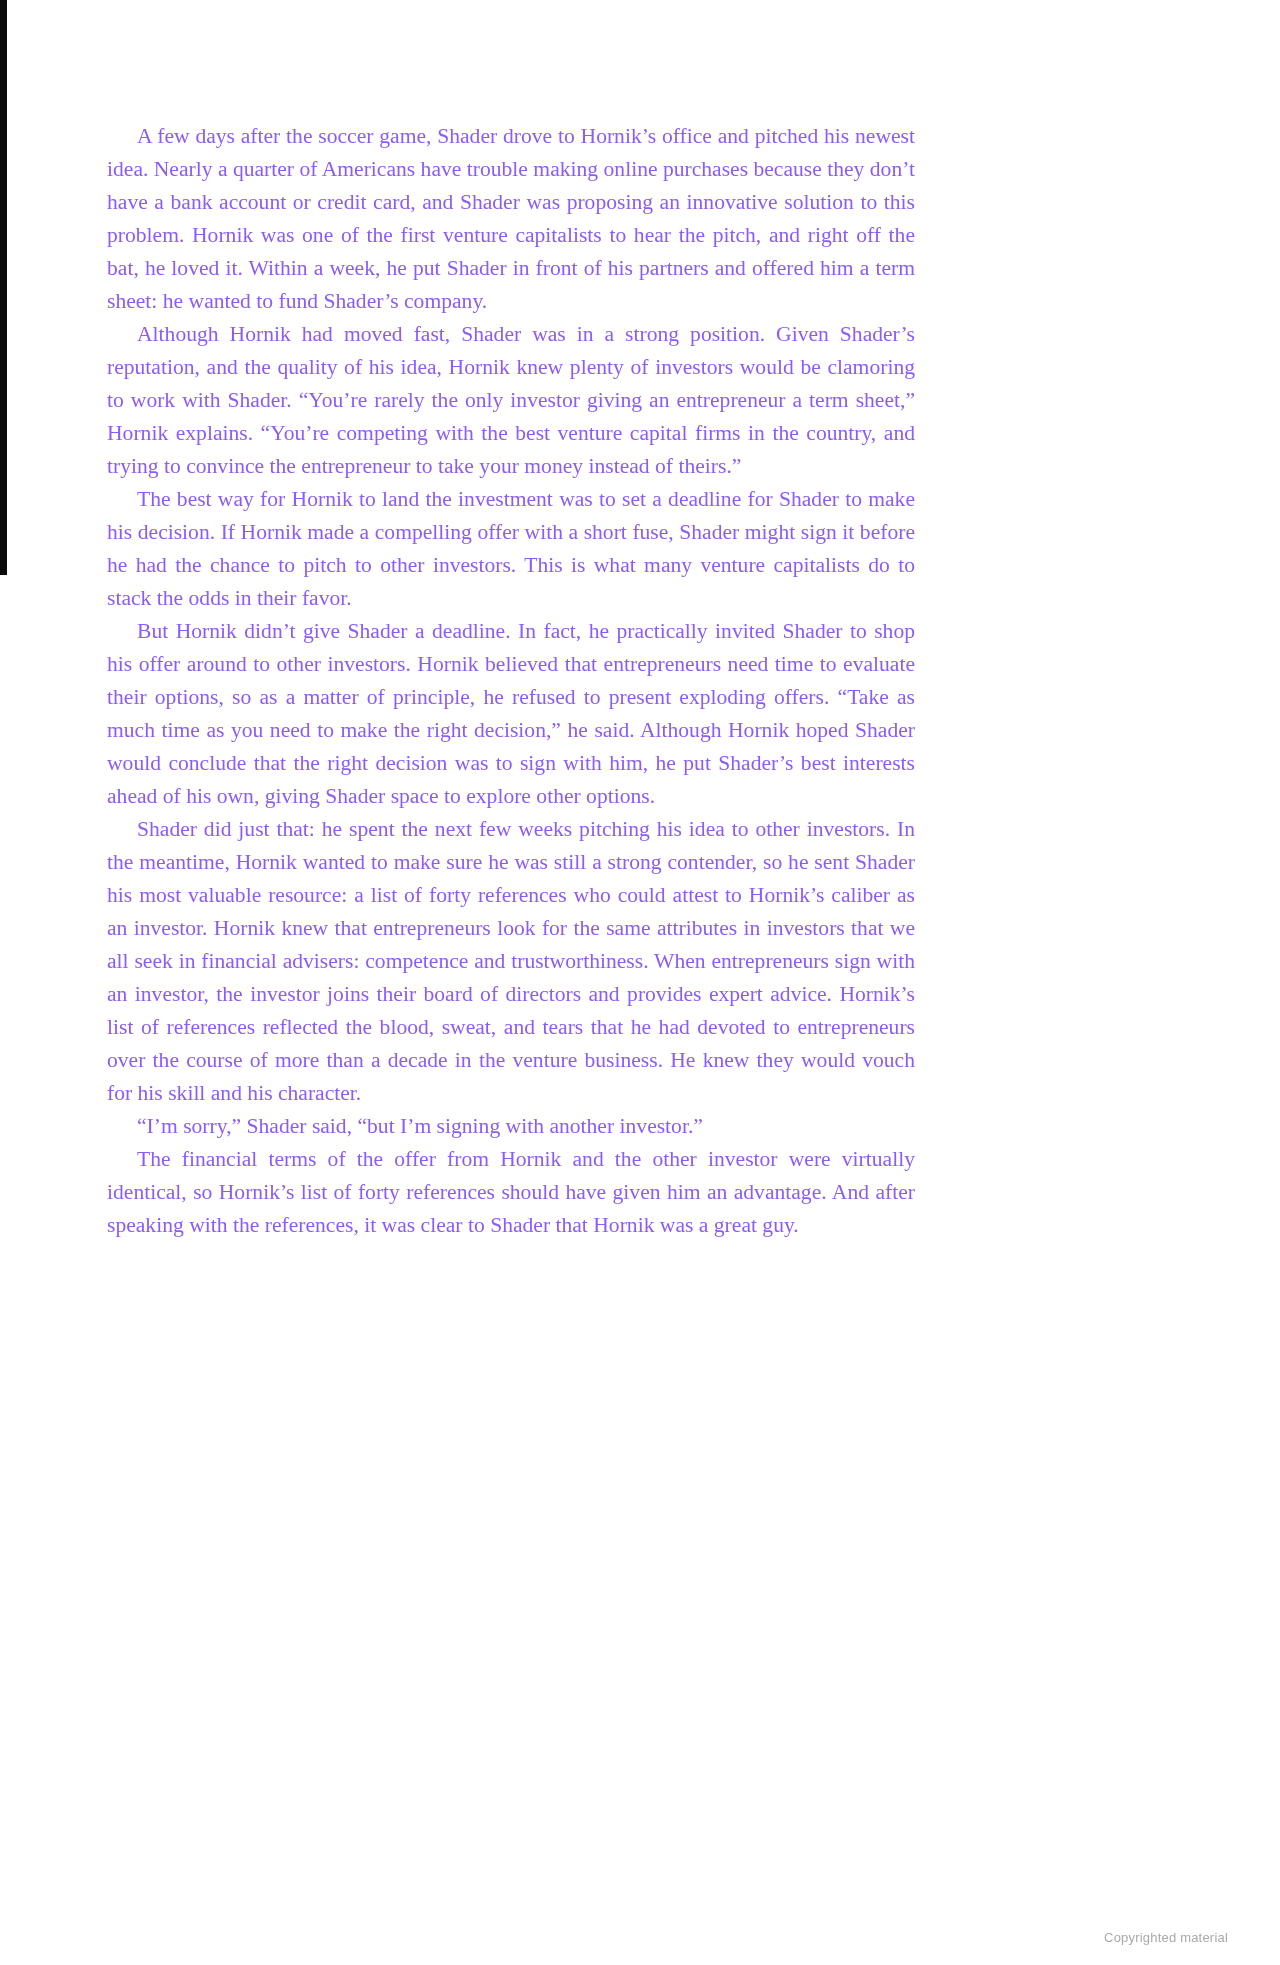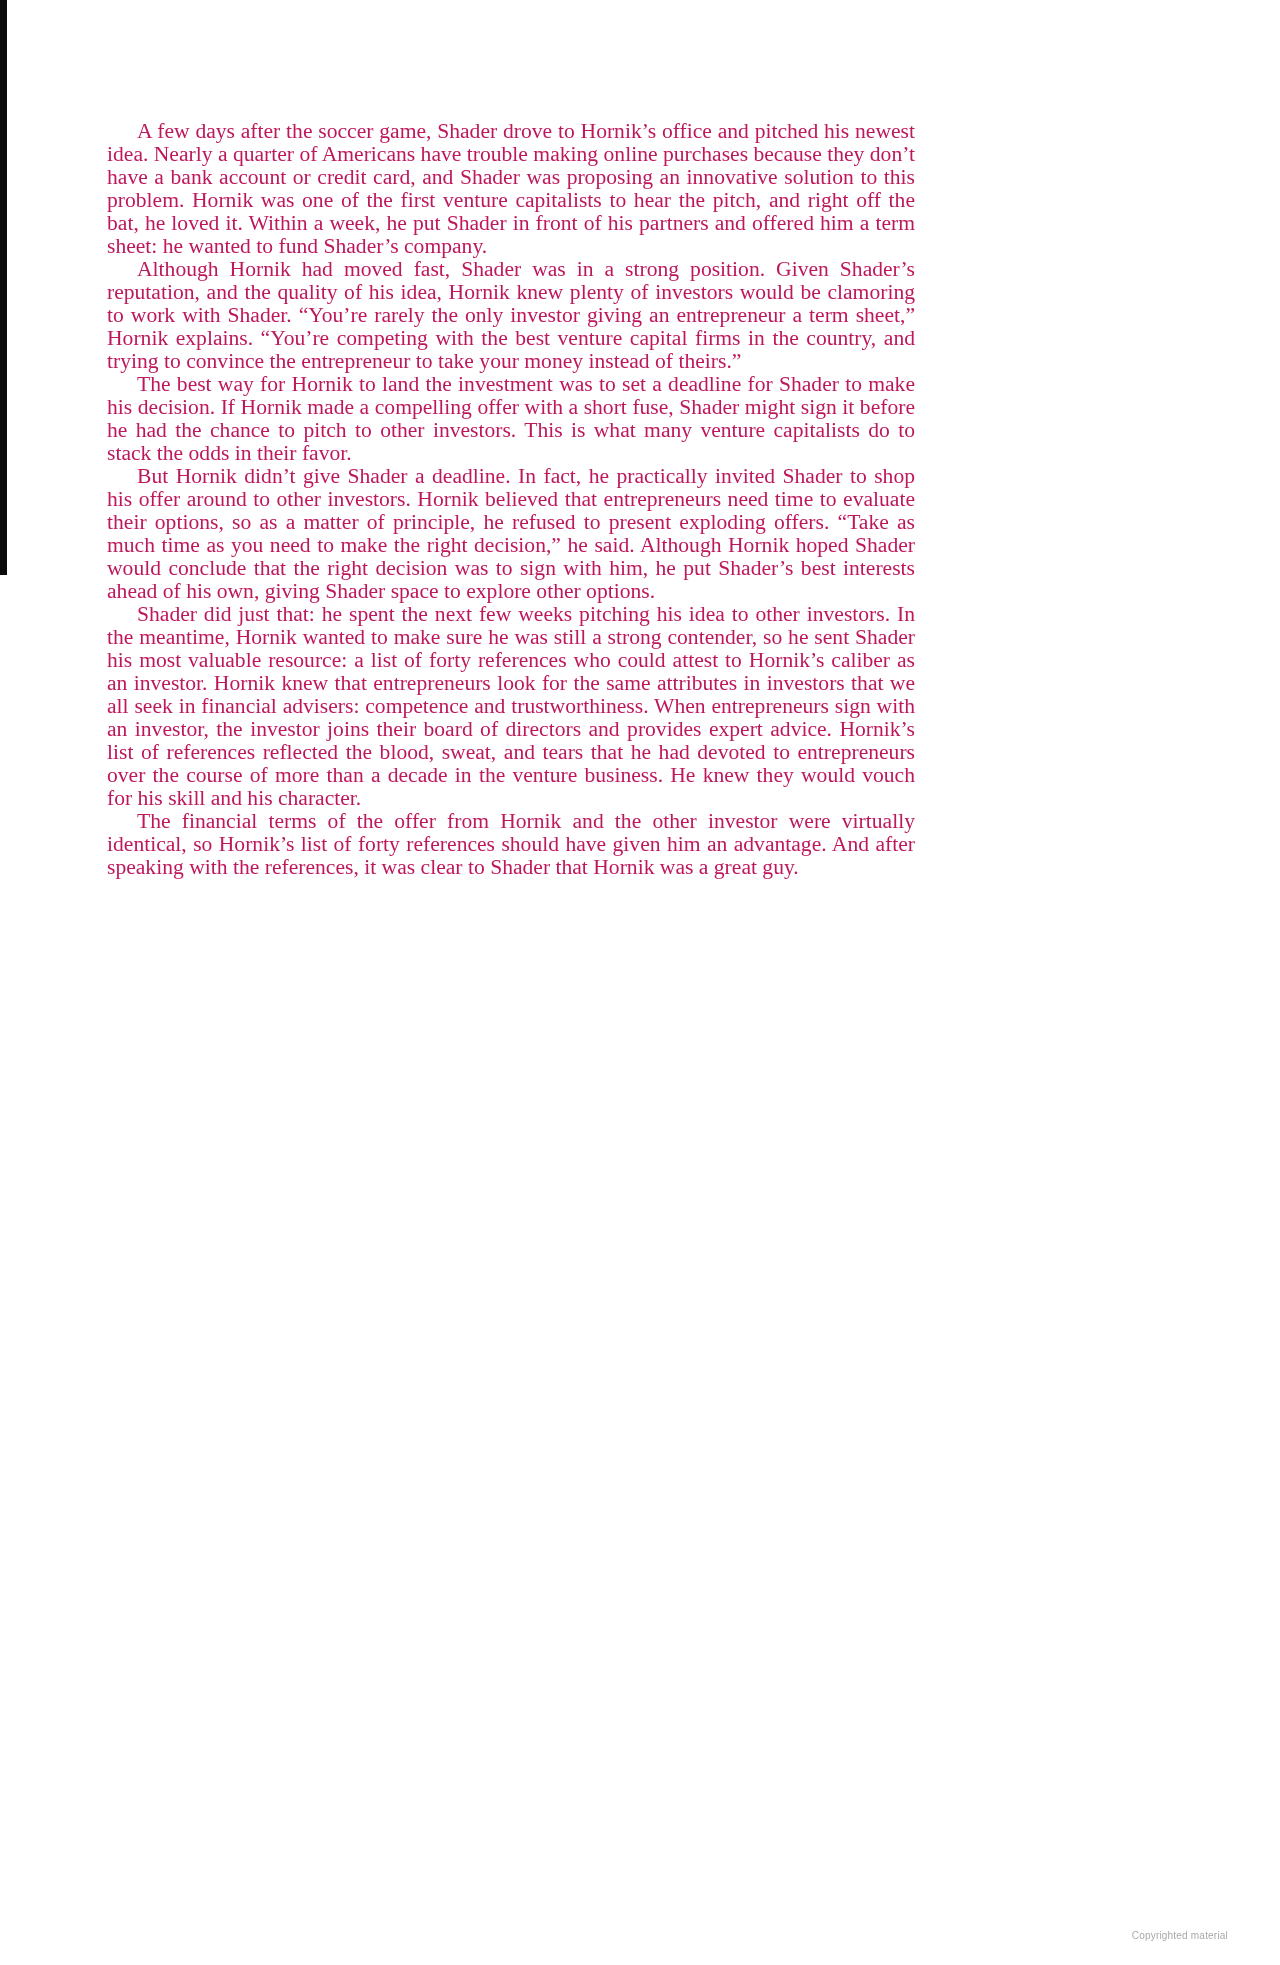--- a/index.html
+++ b/index.html
@@ -20,51 +20,52 @@
     top: 0;
     width: 7px;
     height: 575px;
     background: #0a0a0a;
   }
   .text-block {
     position: absolute;
     left: 107px;
     top: 120px;
     width: 808px;
-    color: #be185d;
+    color: #8b5cf6;
     font-size: 21.6px;
-    line-height: 23px;
+    line-height: 33px;
     text-align: justify;
   }
   .text-block p {
     margin: 0;
     padding: 0;
     text-indent: 30px;
   }
   .page-footer {
     position: absolute;
     right: 52px;
     top: 1930px;
     font-family: "Liberation Sans", "DejaVu Sans", sans-serif;
-    font-size: 10px;
+    font-size: 13px;
     color: #a9a9a9;
     letter-spacing: 0.2px;
   }
 </style>
 </head>
 <body>
 
 <div>
 
   <div class="scan-artifact"></div>
 
   <div class="text-block">
     <p>A few days after the soccer game, Shader drove to Hornik’s office and pitched his newest idea. Nearly a quarter of Americans have trouble making online purchases because they don’t have a bank account or credit card, and Shader was proposing an innovative solution to this problem. Hornik was one of the first venture capitalists to hear the pitch, and right off the bat, he loved it. Within a week, he put Shader in front of his partners and offered him a term sheet: he wanted to fund Shader’s company.</p>
     <p>Although Hornik had moved fast, Shader was in a strong position. Given Shader’s reputation, and the quality of his idea, Hornik knew plenty of investors would be clamoring to work with Shader. “You’re rarely the only investor giving an entrepreneur a term sheet,” Hornik explains. “You’re competing with the best venture capital firms in the country, and trying to convince the entrepreneur to take your money instead of theirs.”</p>
     <p>The best way for Hornik to land the investment was to set a deadline for Shader to make his decision. If Hornik made a compelling offer with a short fuse, Shader might sign it before he had the chance to pitch to other investors. This is what many venture capitalists do to stack the odds in their favor.</p>
     <p>But Hornik didn’t give Shader a deadline. In fact, he practically invited Shader to shop his offer around to other investors. Hornik believed that entrepreneurs need time to evaluate their options, so as a matter of principle, he refused to present exploding offers. “Take as much time as you need to make the right decision,” he said. Although Hornik hoped Shader would conclude that the right decision was to sign with him, he put Shader’s best interests ahead of his own, giving Shader space to explore other options.</p>
     <p>Shader did just that: he spent the next few weeks pitching his idea to other investors. In the meantime, Hornik wanted to make sure he was still a strong contender, so he sent Shader his most valuable resource: a list of forty references who could attest to Hornik’s caliber as an investor. Hornik knew that entrepreneurs look for the same attributes in investors that we all seek in financial advisers: competence and trustworthiness. When entrepreneurs sign with an investor, the investor joins their board of directors and provides expert advice. Hornik’s list of references reflected the blood, sweat, and tears that he had devoted to entrepreneurs over the course of more than a decade in the venture business. He knew they would vouch for his skill and his character.</p>
+    <p>“I’m sorry,” Shader said, “but I’m signing with another investor.”</p>
     <p>The financial terms of the offer from Hornik and the other investor were virtually identical, so Hornik’s list of forty references should have given him an advantage. And after speaking with the references, it was clear to Shader that Hornik was a great guy.</p>
   </div>
 
   <div class="page-footer">Copyrighted material</div>
 
 </div>
 
 </body></html>

